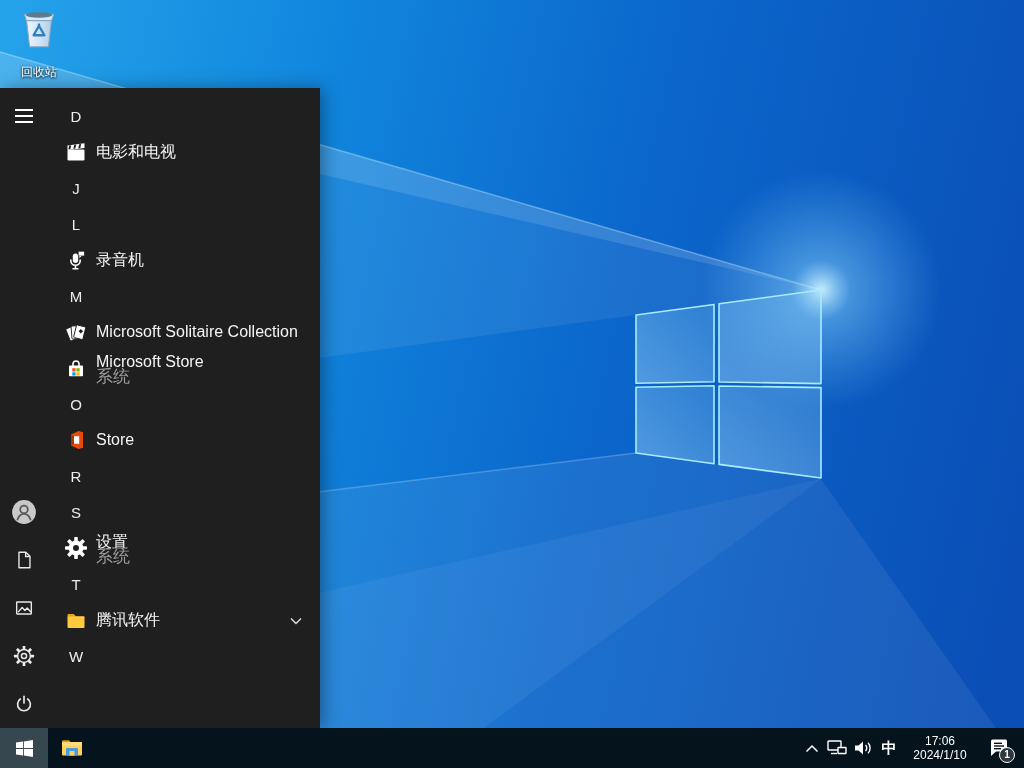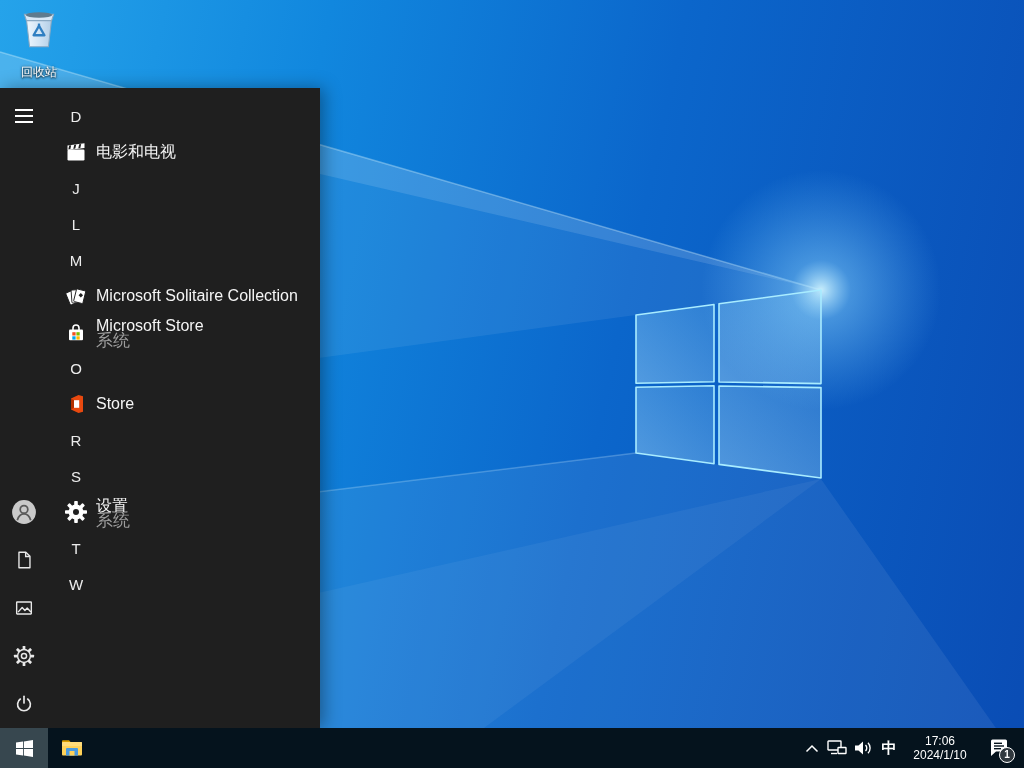--- a/index.html
+++ b/index.html
@@ -213,20 +213,34 @@
 
       <div class="row">
         <span class="letter-cell">J</span>
       </div>
 
 
       <div class="row">
         <span class="letter-cell">L</span>
       </div>
 
+      <div class="row">
+        <span class="app-icon">
+          <svg width="24" height="24" viewBox="0 0 24 24">
+            <rect x="8.8" y="5.5" width="5.4" height="9.5" rx="2.7" fill="#fff"></rect>
+            <path d="M6.8 11.5 v1 a4.7 4.7 0 0 0 9.4 0 v-1" fill="none" stroke="#fff" stroke-width="1.6"></path>
+            <path d="M11.5 18 v2.5 M8.5 20.8 h6" stroke="#fff" stroke-width="1.6"></path>
+            <rect x="14.2" y="3.2" width="6.3" height="4.8" rx="0.8" fill="#fff" stroke="#1f1f1f" stroke-width="0.8"></rect>
+            <polygon points="15.4,7.8 15.4,10.2 17.8,7.8" fill="#fff"></polygon>
+          </svg>
+        </span>
+        <span class="app-text">
+            <span class="app-label">录音机</span>
+          </span>
+      </div>
 
       <div class="row">
         <span class="letter-cell">M</span>
       </div>
 
       <div class="row">
         <span class="app-icon">
           <svg width="24" height="24" viewBox="0 0 24 24">
             <rect x="3.5" y="7" width="9.5" height="13" rx="1" fill="#fff" stroke="#1f1f1f" stroke-width="0.9" transform="rotate(-22 8 13)"></rect>
             <rect x="7.5" y="5.8" width="9.5" height="13" rx="1" fill="#fff" stroke="#1f1f1f" stroke-width="0.9" transform="rotate(-4 12 12)"></rect>
@@ -304,20 +318,36 @@
         <span class="app-text">
           <span class="app-label">设置</span>
           <span class="app-sub">系统</span>
         </span>
       </div>
 
       <div class="row">
         <span class="letter-cell">T</span>
       </div>
 
+      <div class="row">
+        <span class="app-icon">
+          <svg width="24" height="24" viewBox="0 0 24 24">
+            <path d="M3.5 7 a1 1 0 0 1 1-1 h5.3 l2 2.2 h7.7 a1 1 0 0 1 1 1 v0.4 h-17 z" fill="#eda117"></path>
+            <rect x="3.5" y="8.6" width="17" height="11.4" rx="1" fill="#ffc83d"></rect>
+          </svg>
+        </span>
+        <span class="app-text">
+            <span class="app-label">腾讯软件</span>
+          </span>
+        <span class="row-chevron">
+          <svg width="12" height="8" viewBox="0 0 12 8">
+            <path d="M1 1.5 L6 6.5 L11 1.5" fill="none" stroke="#e0e0e0" stroke-width="1.4"></path>
+          </svg>
+        </span>
+      </div>
 
       <div class="row">
         <span class="letter-cell">W</span>
       </div>
 
     </div>
   </div>
 
   <div class="taskbar">
 

